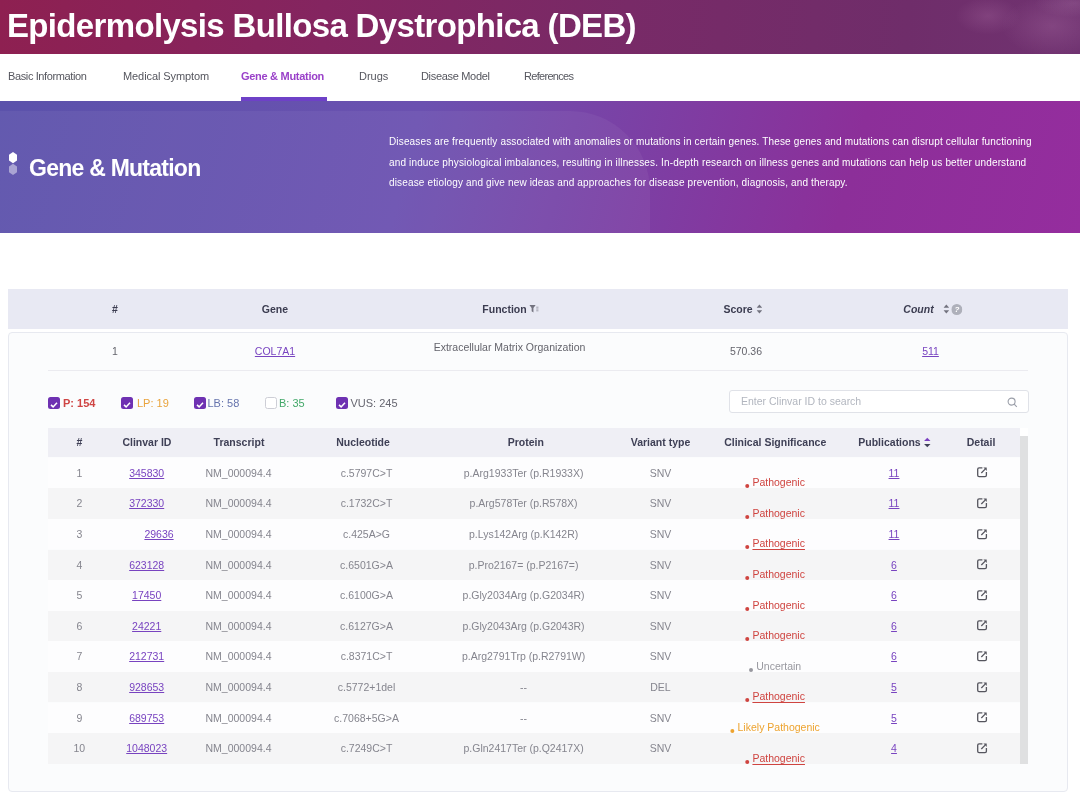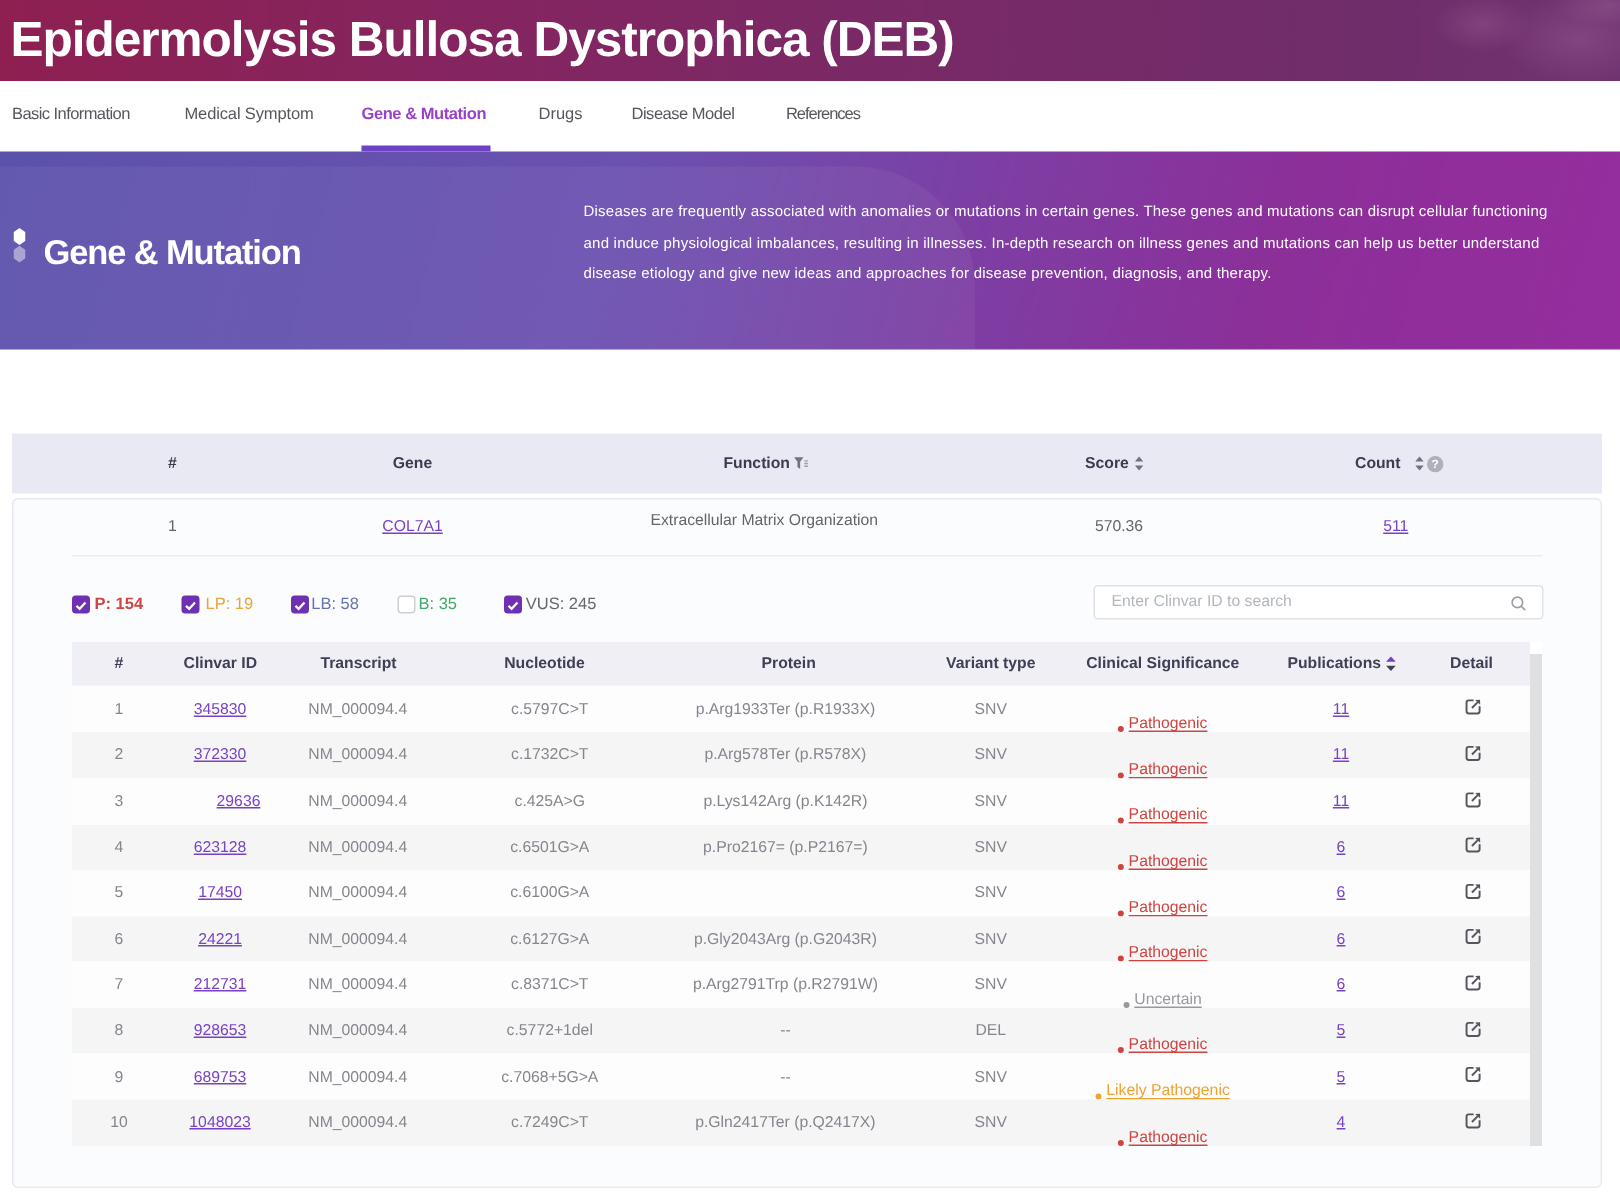--- a/index.html
+++ b/index.html
@@ -110,21 +110,21 @@
         <path d="M0.6 0.9 H6.8 L4.6 3.9 V8.6 L2.8 7.3 V3.9 Z" fill="#73737f"></path>
         <path d="M7.4 3.2 h2.3 M7.4 5 h2.3 M7.4 6.8 h2.3" stroke="#9a9aa5" stroke-width="0.9"></path>
       </svg>
   </div>
   <div class="ohc" style="left:735px; gap:0;">Score
     <svg style="margin-left:4px;" width="6" height="10" viewBox="0 0 6 10">
         <polygon points="3,0.4 5.8,3.7 0.2,3.7" fill="#72727e"></polygon>
         <polygon points="3,9.6 5.8,6.3 0.2,6.3" fill="#72727e"></polygon>
       </svg>
   </div>
-  <div class="ohc" style="left:925px; gap:0;">Count
+  <div class="ohc" style="left:925px; gap:0;font-style:italic;">Count
     <svg style="margin-left:10px;" width="6" height="10" viewBox="0 0 6 10">
         <polygon points="3,0.4 5.8,3.7 0.2,3.7" fill="#72727e"></polygon>
         <polygon points="3,9.6 5.8,6.3 0.2,6.3" fill="#72727e"></polygon>
       </svg>
     <svg style="margin-left:2px;" width="11" height="11" viewBox="0 0 11 11">
         <circle cx="5.5" cy="5.5" r="5.5" fill="#aeb0ba"></circle>
         <text x="5.5" y="8.3" font-size="8" font-weight="bold" fill="#fff" text-anchor="middle">?</text>
       </svg>
   </div>
 </div>
@@ -253,20 +253,21 @@
           <path d="M6.4 1.9 H3.1 C2.1 1.9 1.7 2.3 1.7 3.3 V9.2 C1.7 10.2 2.1 10.6 3.1 10.6 H9 C10 10.6 10.4 10.2 10.4 9.2 V5.9" fill="none" stroke="#55555e" stroke-width="1.3"></path>
           <path d="M5.3 7 L9.2 3.1" stroke="#55555e" stroke-width="1.3"></path>
           <polygon points="10.7,1.5 10.8,4.9 7.4,1.6" fill="#55555e"></polygon>
         </svg></div>
   </div>
   <div class="irow odd" style="top:247.6px;">
     <div class="ic" style="left:31.299999999999997px;">5</div>
     <div class="ic" style="left:98.69999999999999px;"><span class="plink">17450</span></div>
     <div class="ic" style="left:190.5px;">NM_000094.4</div>
     <div class="ic" style="left:318.5px;">c.6100G&gt;A</div>
+    <div class="ic" style="left:475.6px;">p.Gly2034Arg (p.G2034R)</div>
     <div class="ic" style="left:612.5px;">SNV</div>
     <div class="ic sig red" style="left:727.2px; display:flex;">
         <span class="dot"></span>
         <span class="sigtx">Pathogenic</span>
       </div>
     <div class="ic" style="left:846px;"><span class="plink">6</span></div>
     <div class="ic" style="left:933.5px; padding-top:7.5px; line-height:normal;"><svg width="12" height="12" viewBox="0 0 12 12" style="vertical-align:middle;">
           <path d="M6.4 1.9 H3.1 C2.1 1.9 1.7 2.3 1.7 3.3 V9.2 C1.7 10.2 2.1 10.6 3.1 10.6 H9 C10 10.6 10.4 10.2 10.4 9.2 V5.9" fill="none" stroke="#55555e" stroke-width="1.3"></path>
           <path d="M5.3 7 L9.2 3.1" stroke="#55555e" stroke-width="1.3"></path>
           <polygon points="10.7,1.5 10.8,4.9 7.4,1.6" fill="#55555e"></polygon>

